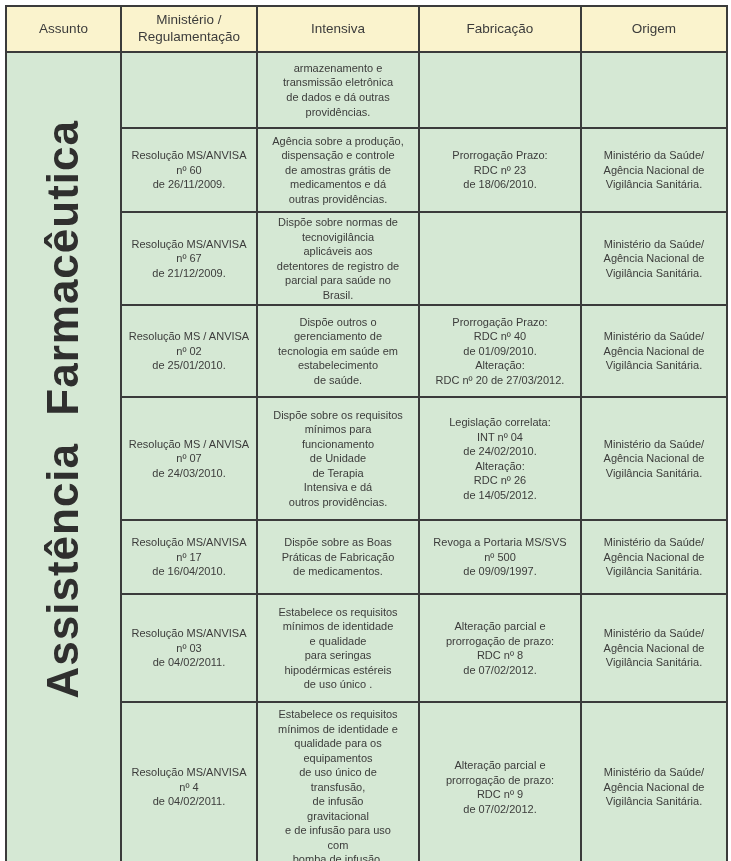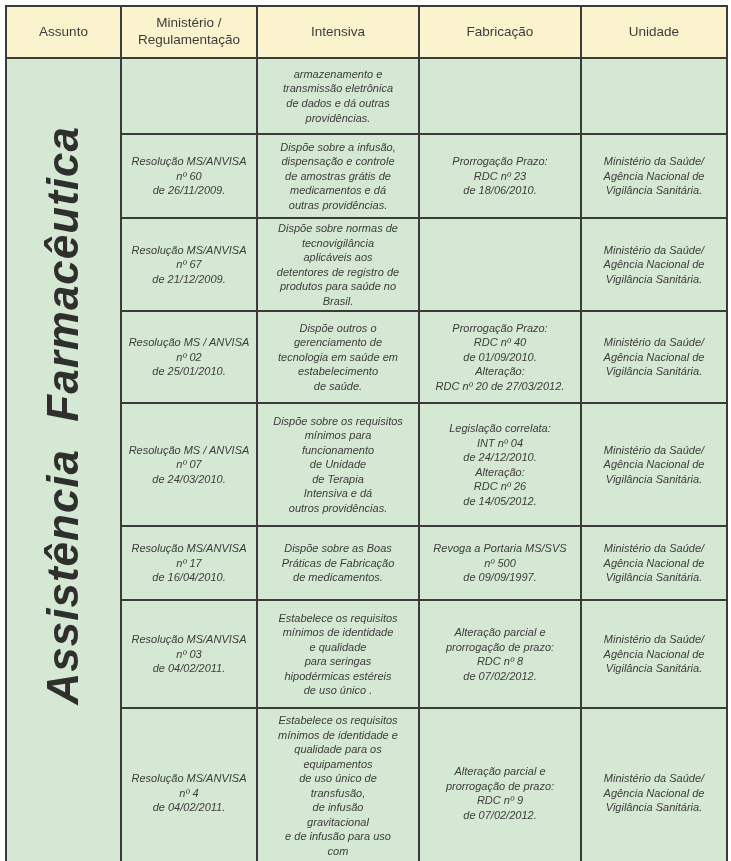--- a/index.html
+++ b/index.html
@@ -34,23 +34,22 @@
     background: var(--header_bg, #FAF3CD);
     font-size: 13.5px;
     font-weight: normal;
     line-height: 1.25;
     color: var(--text, #3C3C3B);
   }
   td {
     background: var(--row_bg, #D5E8D4);
     font-size: 11px;
     line-height: 1.32;
-    font-style: italic;
-  }
-  tr.hrow   { height: 52px; }
+  }
+  tr.hrow   { height: 46px; }
   tr.r0 { height: 76px; }
   tr.r1 { height: 84px; }
   tr.r2 { height: 91px; }
   tr.r3 { height: 92px; }
   tr.r4 { height: 123px; }
   tr.r5 { height: 74px; }
   tr.r6 { height: 108px; }
   tr.r7 { height: 170px; }
   td.assunto-cell {
     position: relative;
@@ -85,21 +84,21 @@
     <col style="width:162px">
     <col style="width:146px">
   </colgroup>
   <thead>
     <tr class="hrow">
       <th>Assunto</th>
       <th>Ministério /
 Regulamentação</th>
       <th>Intensiva</th>
       <th>Fabricação</th>
-      <th>Unidade</th>
+      <th>Origem</th>
     </tr>
   </thead>
   <tbody>
     <tr class="r0">
       <td class="assunto-cell" rowspan="8">
         <div class="vwrap">
           <span class="vtext">Assistência Farmacêutica</span>
         </div>
       </td>
       <td></td>
@@ -107,41 +106,41 @@
 transmissão eletrônica
 de dados e dá outras
 providências.</td>
       <td></td>
       <td></td>
     </tr>
     <tr class="r1">
       <td>Resolução MS/ANVISA
 nº 60
 de 26/11/2009.</td>
-      <td>Dispõe sobre a infusão,
+      <td>Agência sobre a produção,
 dispensação e controle
 de amostras grátis de
 medicamentos e dá
 outras providências.</td>
       <td>Prorrogação Prazo:
 RDC nº 23
 de 18/06/2010.</td>
       <td>Ministério da Saúde/
 Agência Nacional de
 Vigilância Sanitária.</td>
     </tr>
     <tr class="r2">
       <td>Resolução MS/ANVISA
 nº 67
 de 21/12/2009.</td>
       <td>Dispõe sobre normas de
 tecnovigilância
 aplicáveis aos
 detentores de registro de
-produtos para saúde no
+parcial para saúde no
 Brasil.</td>
       <td></td>
       <td>Ministério da Saúde/
 Agência Nacional de
 Vigilância Sanitária.</td>
     </tr>
     <tr class="r3">
       <td>Resolução MS / ANVISA
 nº 02
 de 25/01/2010.</td>
@@ -165,21 +164,21 @@
 de 24/03/2010.</td>
       <td>Dispõe sobre os requisitos
 mínimos para
 funcionamento
 de Unidade
 de Terapia
 Intensiva e dá
 outros  providências.</td>
       <td>Legislação correlata:
 INT nº 04
-de 24/12/2010.
+de 24/02/2010.
 Alteração:
 RDC nº 26
 de 14/05/2012.</td>
       <td>Ministério da Saúde/
 Agência Nacional de
 Vigilância Sanitária.</td>
     </tr>
     <tr class="r5">
       <td>Resolução MS/ANVISA
 nº 17

